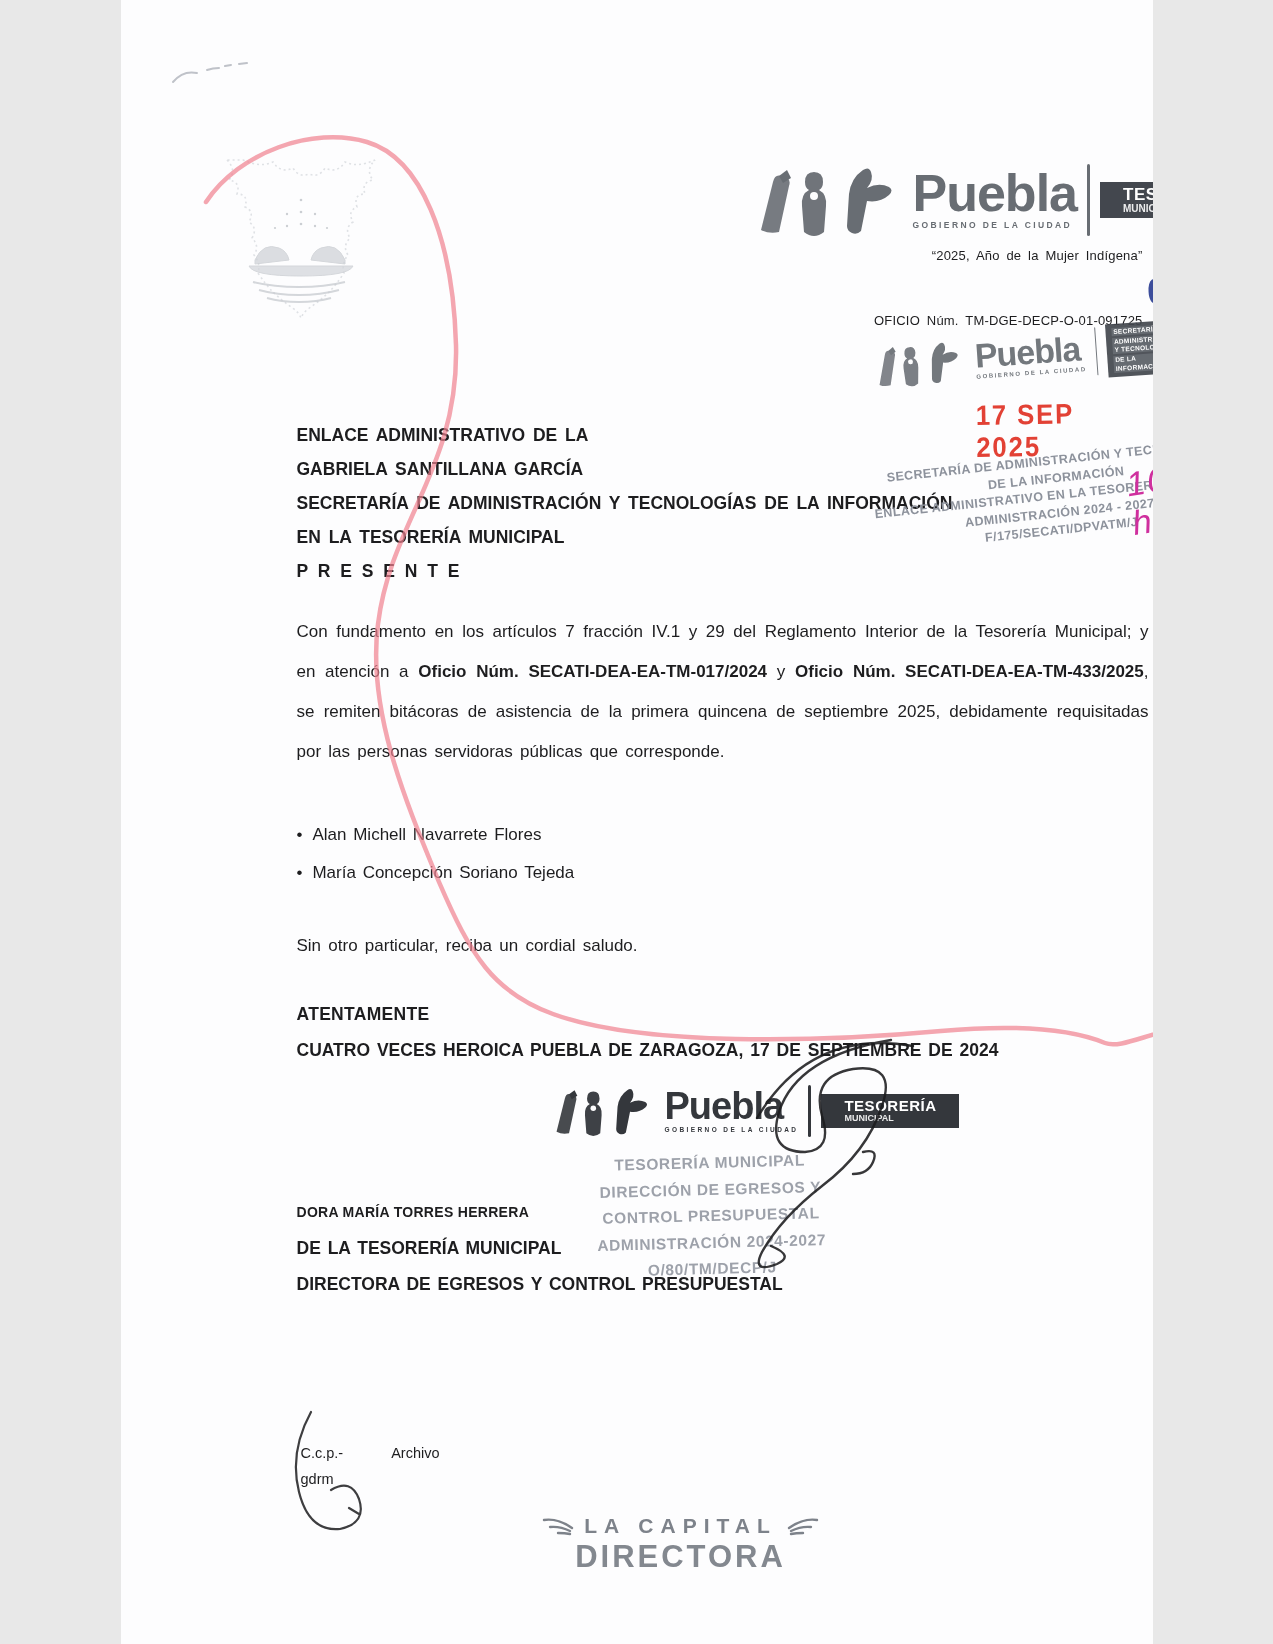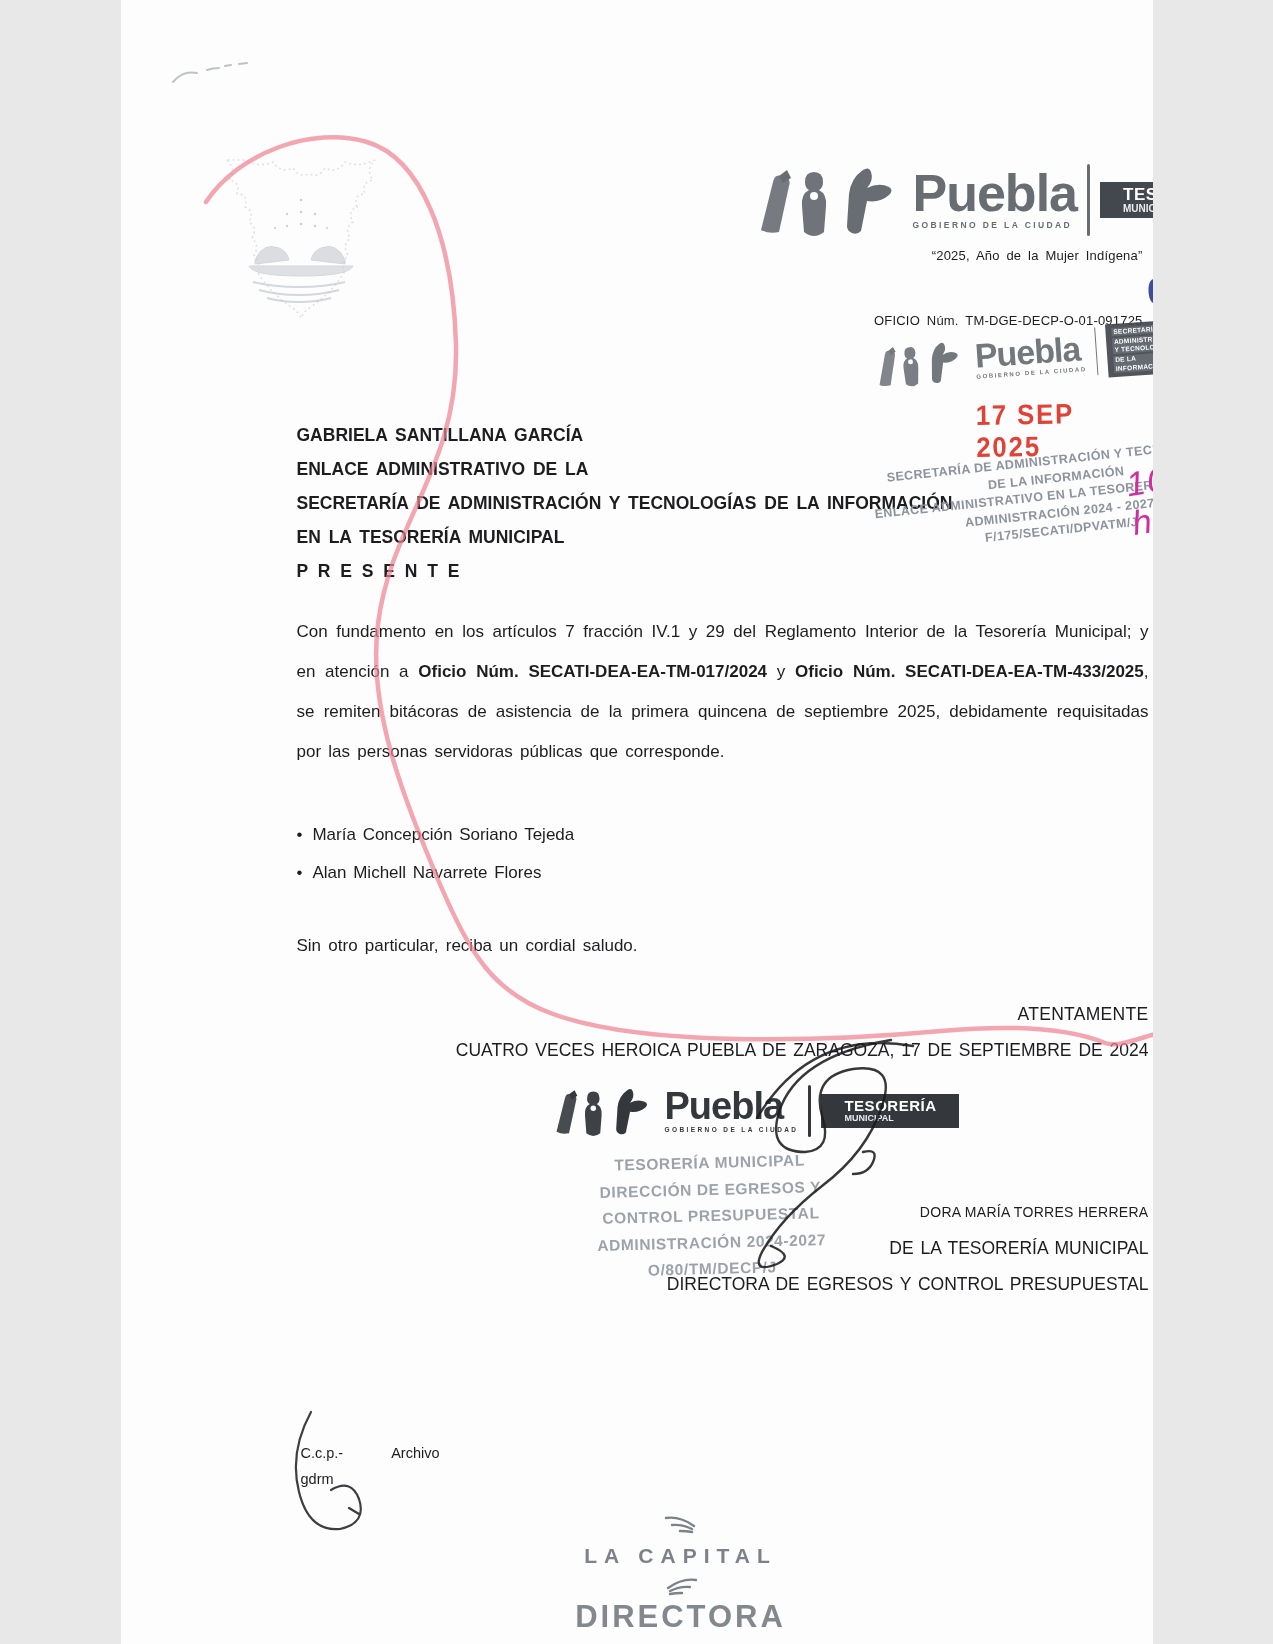--- a/index.html
+++ b/index.html
@@ -63,34 +63,34 @@
   .recipient .present{letter-spacing:1px;}
 
   .received-stamp{left:742px;top:452px;width:390px;transform:rotate(-6deg);color:var(--stamp-gray);font-size:12.5px;font-weight:bold;line-height:17.5px;text-align:center;letter-spacing:.4px;z-index:5;}
   .hand-time{left:1008px;top:458px;font-size:34px;color:var(--ink-magenta);font-style:italic;transform:rotate(-9deg);letter-spacing:2px;z-index:31;}
 
   .body-par{left:176px;top:612px;width:852px;font-size:17px;line-height:40px;text-align:justify;word-spacing:2.5px;}
   .bullets{left:176px;top:816px;font-size:17px;line-height:38px;list-style:none;word-spacing:2px;}
   .bullets li::before{content:"•";margin-right:10px;}
   .closing{left:176px;top:936px;font-size:17px;word-spacing:2.5px;}
 
-  .center-col{left:176px;width:852px;text-align:right;font-weight:normal;}
+  .center-col{left:176px;width:852px;text-align:left;font-weight:bold;}
   .atentamente{top:1004px;font-size:17.5px;letter-spacing:.3px;}
   .city-date{top:1040px;font-size:17.5px;word-spacing:2px;white-space:nowrap;}
 
   .sign-stamp-text{left:380px;top:1150px;width:420px;text-align:center;transform:rotate(-1.5deg);color:var(--stamp-gray);font-weight:bold;font-size:15.5px;line-height:26.5px;letter-spacing:.6px;opacity:.85;z-index:4;}
   .signatory{top:1174px;line-height:36px;z-index:6;}
   .signatory .sig-name{font-size:14px;letter-spacing:.3px;margin-top:20px;}
   .signatory .sig-title{font-size:17.5px;word-spacing:2px;}
 
   .ccp{left:180px;top:1440px;font-size:14.5px;line-height:26px;}
   .ccp .ccp-target{margin-left:48px;}
 
   .motto{left:400px;top:1514px;width:320px;text-align:center;color:#7d828a;z-index:2;}
-  .motto-top{display:flex;align-items:center;justify-content:center;gap:8px;flex-direction:column;}
+  .motto-top{display:flex;align-items:flex-end;justify-content:center;gap:8px;}
   .motto-line1{font-size:21px;font-weight:bold;letter-spacing:7px;}
   .motto-line2{font-size:31px;font-weight:bold;letter-spacing:3px;margin-top:1px;opacity:.95;}
 
   .shield{left:92px;top:138px;opacity:.55;}
 </style>
 </head>
 <body>
 
 <div class="page">
 
@@ -156,40 +156,40 @@
     <div class="plogo-badge">
       <div class="badge-tiny">SECRETARÍA DE</div>
       <div class="badge-tiny">ADMINISTRACIÓN Y TECNOLOGÍAS</div>
       <div class="badge-tiny">DE LA INFORMACIÓN</div>
     </div>
   </div>
 
   <div class="abs date-stamp">17 SEP 2025</div>
 
   <div class="abs recipient">
+    <div>ENLACE ADMINISTRATIVO DE LA</div>
     <div>GABRIELA SANTILLANA GARCÍA</div>
-    <div>ENLACE ADMINISTRATIVO DE LA</div>
     <div>SECRETARÍA DE ADMINISTRACIÓN Y TECNOLOGÍAS DE LA INFORMACIÓN</div>
     <div>EN LA TESORERÍA MUNICIPAL</div>
     <div class="present">P R E S E N T E</div>
   </div>
 
   <div class="abs received-stamp">
     <div>SECRETARÍA DE ADMINISTRACIÓN Y TECNOLOGÍAS</div>
     <div>DE LA INFORMACIÓN</div>
     <div>ENLACE ADMINISTRATIVO EN LA TESORERÍA MUNICIPAL</div>
     <div>ADMINISTRACIÓN 2024 - 2027</div>
     <div>F/175/SECATI/DPVATM/J</div>
   </div>
   <div class="abs hand-time">10:33 hrs</div>
 
   <p class="abs body-par"><span>Con fundamento en los artículos 7 fracción IV.1 y 29 del Reglamento Interior de la Tesorería Municipal; y en atención a </span><span style="font-weight: bold;">Oficio Núm. SECATI-DEA-EA-TM-017/2024</span><span> y </span><span style="font-weight: bold;">Oficio Núm. SECATI-DEA-EA-TM-433/2025</span><span>, se remiten bitácoras de asistencia de la primera quincena de septiembre 2025, debidamente requisitadas por las personas servidoras públicas que corresponde.</span></p>
   <ul class="abs bullets">
+    <li>Alan Michell Navarrete Flores</li>
     <li>María Concepción Soriano Tejeda</li>
-    <li>Alan Michell Navarrete Flores</li>
   </ul>
   <div class="abs closing">Sin otro particular, reciba un cordial saludo.</div>
 
   <div class="abs center-col atentamente">ATENTAMENTE</div>
   <div class="abs center-col city-date">CUATRO VECES HEROICA PUEBLA DE ZARAGOZA, 17 DE SEPTIEMBRE DE 2024</div>
 
   <div class="abs plogo logo-sign">
     <svg class="plogo-icons" width="104" height="58" viewBox="0 0 150 80" fill="#34373c">
       <path d="M8 70 L20 22 q2-8 8-6 l6 2 q4 2 2 8 L26 72 q-10 2 -18 -2 Z" opacity=".9"></path>
       <path d="M26 16 l8-6 4 8 -8 5 z"></path>

